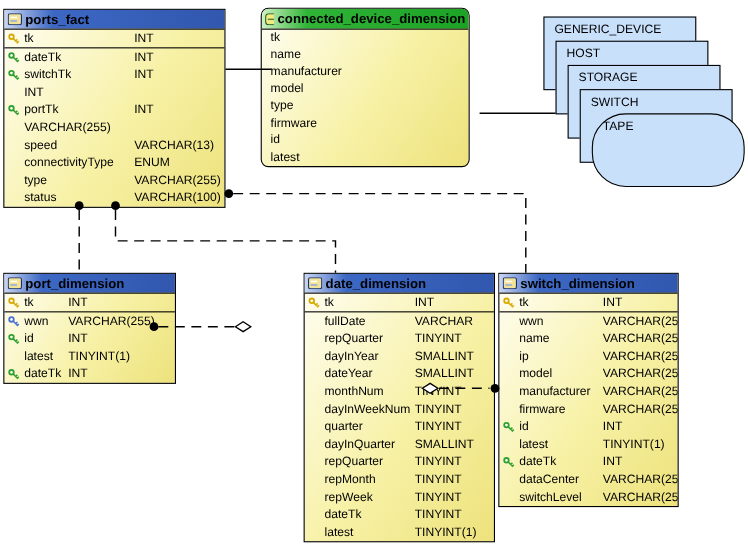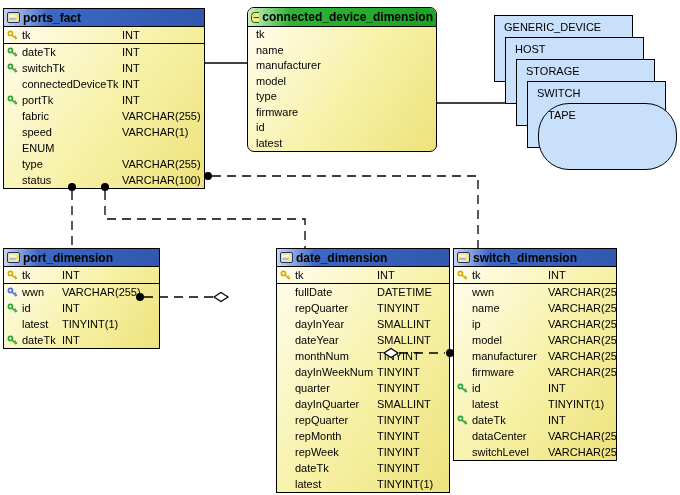--- a/index.html
+++ b/index.html
@@ -70,61 +70,60 @@
             <svg width="11" height="11" viewBox="0 0 16 16">
               <circle cx="5" cy="5" r="3" fill="#fff" stroke="#2FA12F" stroke-width="2.4"></circle>
               <path d="M7.4 7.4 L13.6 13.6 M10.6 10.6 l2.2 -2.2 M12.8 12.8 l1.8 -1.8" fill="none" stroke="#2FA12F" stroke-width="2"></path>
             </svg>
           </span>
           <span class="cname">switchTk</span>
           <span class="ctype">INT</span>
         </div>
         <div class="row">
           <span class="keyic"></span>
-          <span class="cname">connectedDeviceTk</span>
           <span class="ctype">INT</span>
         </div>
         <div class="row">
           <span class="keyic">
             <svg width="11" height="11" viewBox="0 0 16 16">
               <circle cx="5" cy="5" r="3" fill="#fff" stroke="#2FA12F" stroke-width="2.4"></circle>
               <path d="M7.4 7.4 L13.6 13.6 M10.6 10.6 l2.2 -2.2 M12.8 12.8 l1.8 -1.8" fill="none" stroke="#2FA12F" stroke-width="2"></path>
             </svg>
           </span>
           <span class="cname">portTk</span>
           <span class="ctype">INT</span>
         </div>
         <div class="row">
           <span class="keyic"></span>
-          <span class="cname">fabric</span>
           <span class="ctype">VARCHAR(255)</span>
         </div>
         <div class="row">
           <span class="keyic"></span>
           <span class="cname">speed</span>
-          <span class="ctype">VARCHAR(1)</span>
-        </div>
-        <div class="row">
-          <span class="keyic"></span>
+          <span class="ctype">VARCHAR(13)</span>
+        </div>
+        <div class="row">
+          <span class="keyic"></span>
+          <span class="cname">connectivityType</span>
           <span class="ctype">ENUM</span>
         </div>
         <div class="row">
           <span class="keyic"></span>
           <span class="cname">type</span>
           <span class="ctype">VARCHAR(255)</span>
         </div>
         <div class="row">
           <span class="keyic"></span>
           <span class="cname">status</span>
           <span class="ctype">VARCHAR(100)</span>
         </div>
       </div>
   </div>
 
-  <div class="db-table rounded no-icons" style="left:247px;top:7px;width:190px;height:145px;--namew:160px;">
+  <div class="db-table rounded no-icons" style="left:237px;top:7px;width:190px;height:145px;--namew:160px;">
     <div class="tbl-header green">
       <svg width="13" height="11">
           <rect x="0.5" y="0.5" width="12" height="10" rx="3" fill="#EFEB7E" stroke="#1d5a1d"></rect>
           <line x1="2.5" y1="5.5" x2="10.5" y2="5.5" stroke="#1d5a1d" stroke-width="1"></line>
         </svg>
       <span class="tbl-title">connected_device_dimension</span>
     </div>
     <div class="rows">
         <div class="row">
           <span class="keyic"></span>
@@ -245,21 +244,21 @@
               <path d="M7.4 7.4 L13.6 13.6 M10.6 10.6 l2.2 -2.2 M12.8 12.8 l1.8 -1.8" fill="none" stroke="#D9A900" stroke-width="2"></path>
             </svg>
           </span>
           <span class="cname">tk</span>
           <span class="ctype">INT</span>
         </div>
         <div class="sep"></div>
         <div class="row">
           <span class="keyic"></span>
           <span class="cname">fullDate</span>
-          <span class="ctype">DATETIME</span>
+          <span class="ctype">VARCHAR</span>
         </div>
         <div class="row">
           <span class="keyic"></span>
           <span class="cname">repQuarter</span>
           <span class="ctype">TINYINT</span>
         </div>
         <div class="row">
           <span class="keyic"></span>
           <span class="cname">dayInYear</span>
           <span class="ctype">SMALLINT</span>

